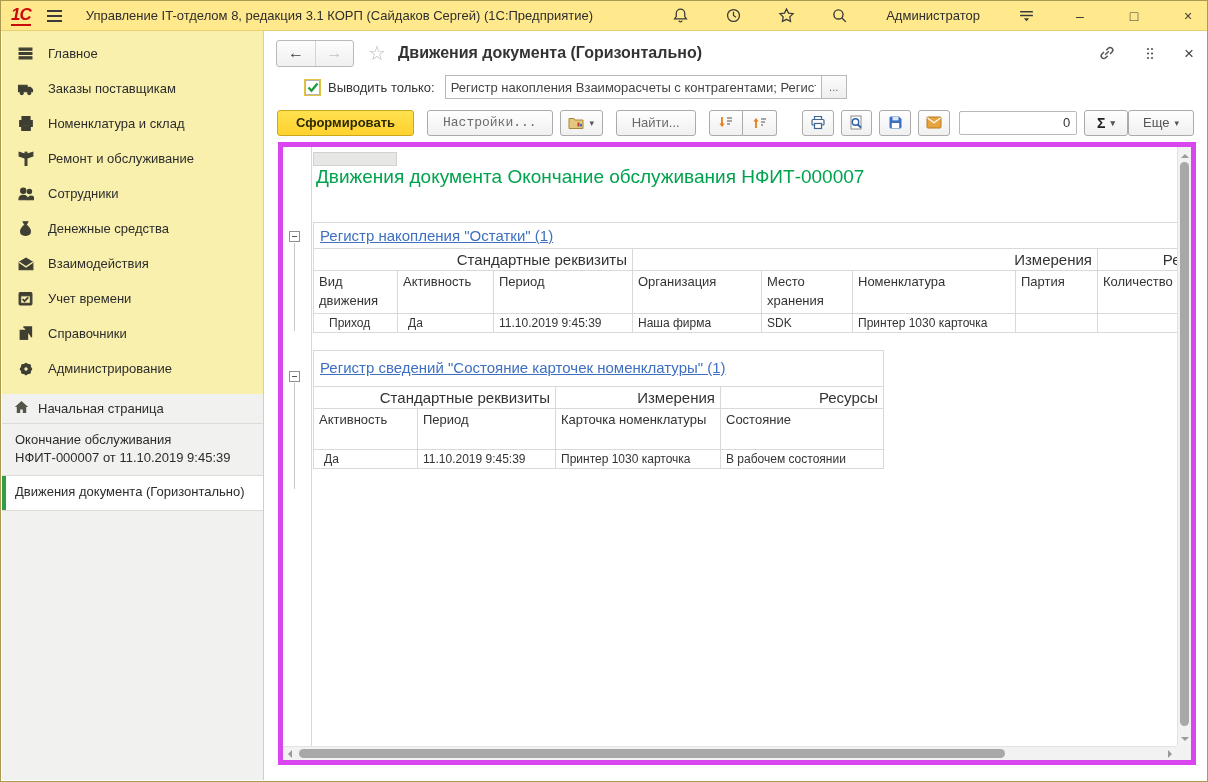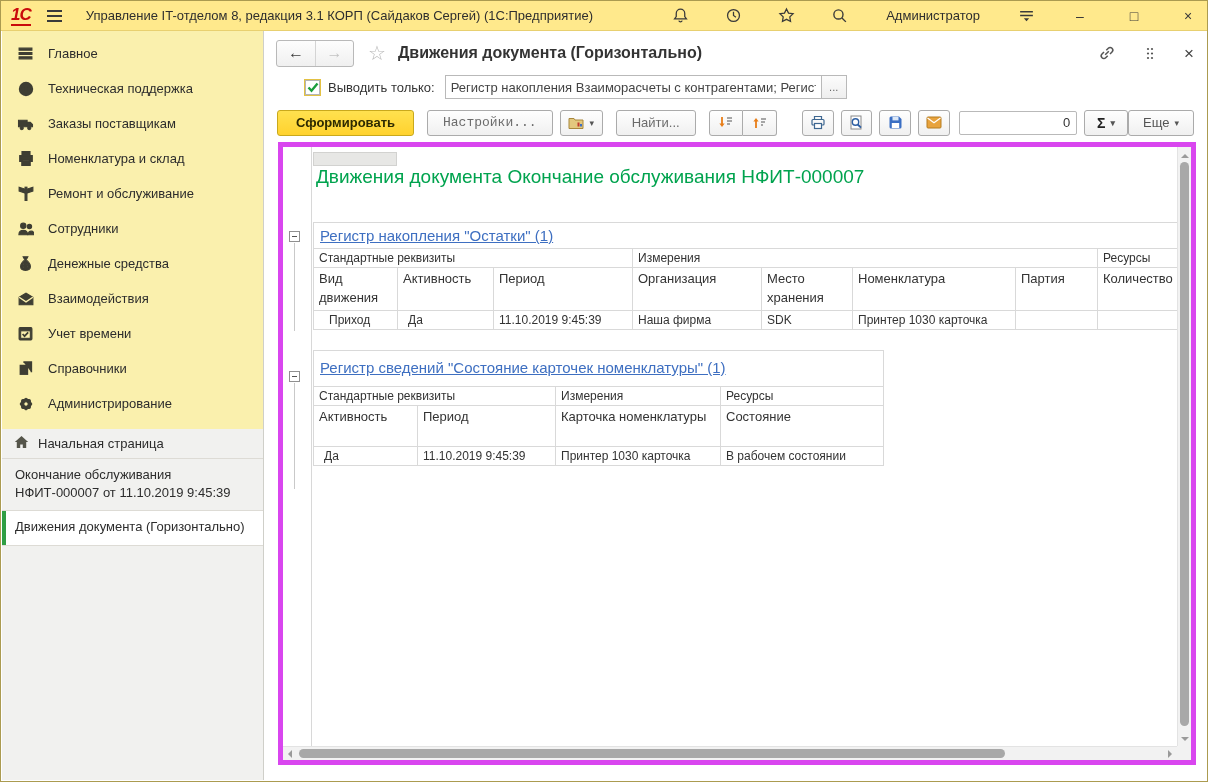--- a/index.html
+++ b/index.html
@@ -92,21 +92,21 @@
   .corner { position:absolute; left:30px; top:5px; width:84px; height:14px; background:#e7e7e5; border:1px solid #d2d2d0; }
   .rtitle { position:absolute; left:33px; top:19px; font-size:19px; color:#00a34e; white-space:nowrap; }
 
   table.rpt { position:absolute; border-collapse:collapse; table-layout:fixed; background:#fff; }
   table.t1 { left:30px; top:75px; width:914px; }
   table.t2 { left:30px; top:203px; width:570px; }
   .rpt td { border:1px solid #d9d9d9; padding:2px 5px; color:#333; overflow:hidden; white-space:nowrap; }
   .link-cell { font-size:15px; padding:4px 6px !important; white-space:normal !important; }
   .link-cell a { color:#3e6fc1; text-decoration:underline; cursor:pointer; }
   .t2 .link-cell { line-height:1.55; padding:5px 6px 7px !important; }
-  .grp td { font-size:12px; height:19px; }
+  .grp td { font-size:15px; height:19px;text-align:right; }
   .hdr td { font-size:13px; vertical-align:top; height:41px; line-height:1.45; white-space:normal; }
   .data td { font-size:12px; height:15px; }
   .prihod { color:#22a03a; padding-left:15px !important; }
   .num { text-align:right; }
   .indent { padding-left:10px !important; }
 
   .grpbox { position:absolute; width:11px; height:11px; border:1px solid #909090; background:#fff; cursor:pointer; }
   .grpbox::after { content:""; position:absolute; left:2px; right:2px; top:4px; height:1px; background:#555; }
   .grpline { position:absolute; left:11px; width:1px; background:#c9c9c9; }
 
@@ -174,30 +174,20 @@
 
   <div class="sidebar">
     <div class="menu">
       <div class="menu-item">
         <span class="mi">
           <svg width="15" height="13" viewBox="0 0 14 12">
               <path d="M1 1h12v2H1zM1 5h12v2H1zM1 9h12v2H1z"></path>
             </svg>
           </span>
         <span>Главное</span>
-      </div>
-      <div class="menu-item">
-        <span class="mi">
-          <svg width="16" height="16" viewBox="0 0 14 14" fill="none">
-              <circle cx="7" cy="7" r="5" stroke-width="2.6"></circle>
-              <circle cx="7" cy="7" r="1.6" fill="#3e3e33" stroke="none"></circle>
-              <path d="M3.5 3.5l2 2M10.5 3.5l-2 2M3.5 10.5l2-2M10.5 10.5l-2-2" stroke-width="1.2"></path>
-            </svg>
-          </span>
-        <span>Техническая поддержка</span>
       </div>
       <div class="menu-item">
         <span class="mi">
           <svg width="17" height="14" viewBox="0 0 15 13" stroke="none">
               <path d="M1 3h8v6H1zM9 5h3l2 2v2H9z"></path>
               <circle cx="4" cy="10.3" r="1.5"></circle>
               <circle cx="11" cy="10.3" r="1.5"></circle>
             </svg>
           </span>
         <span>Заказы поставщикам</span>

